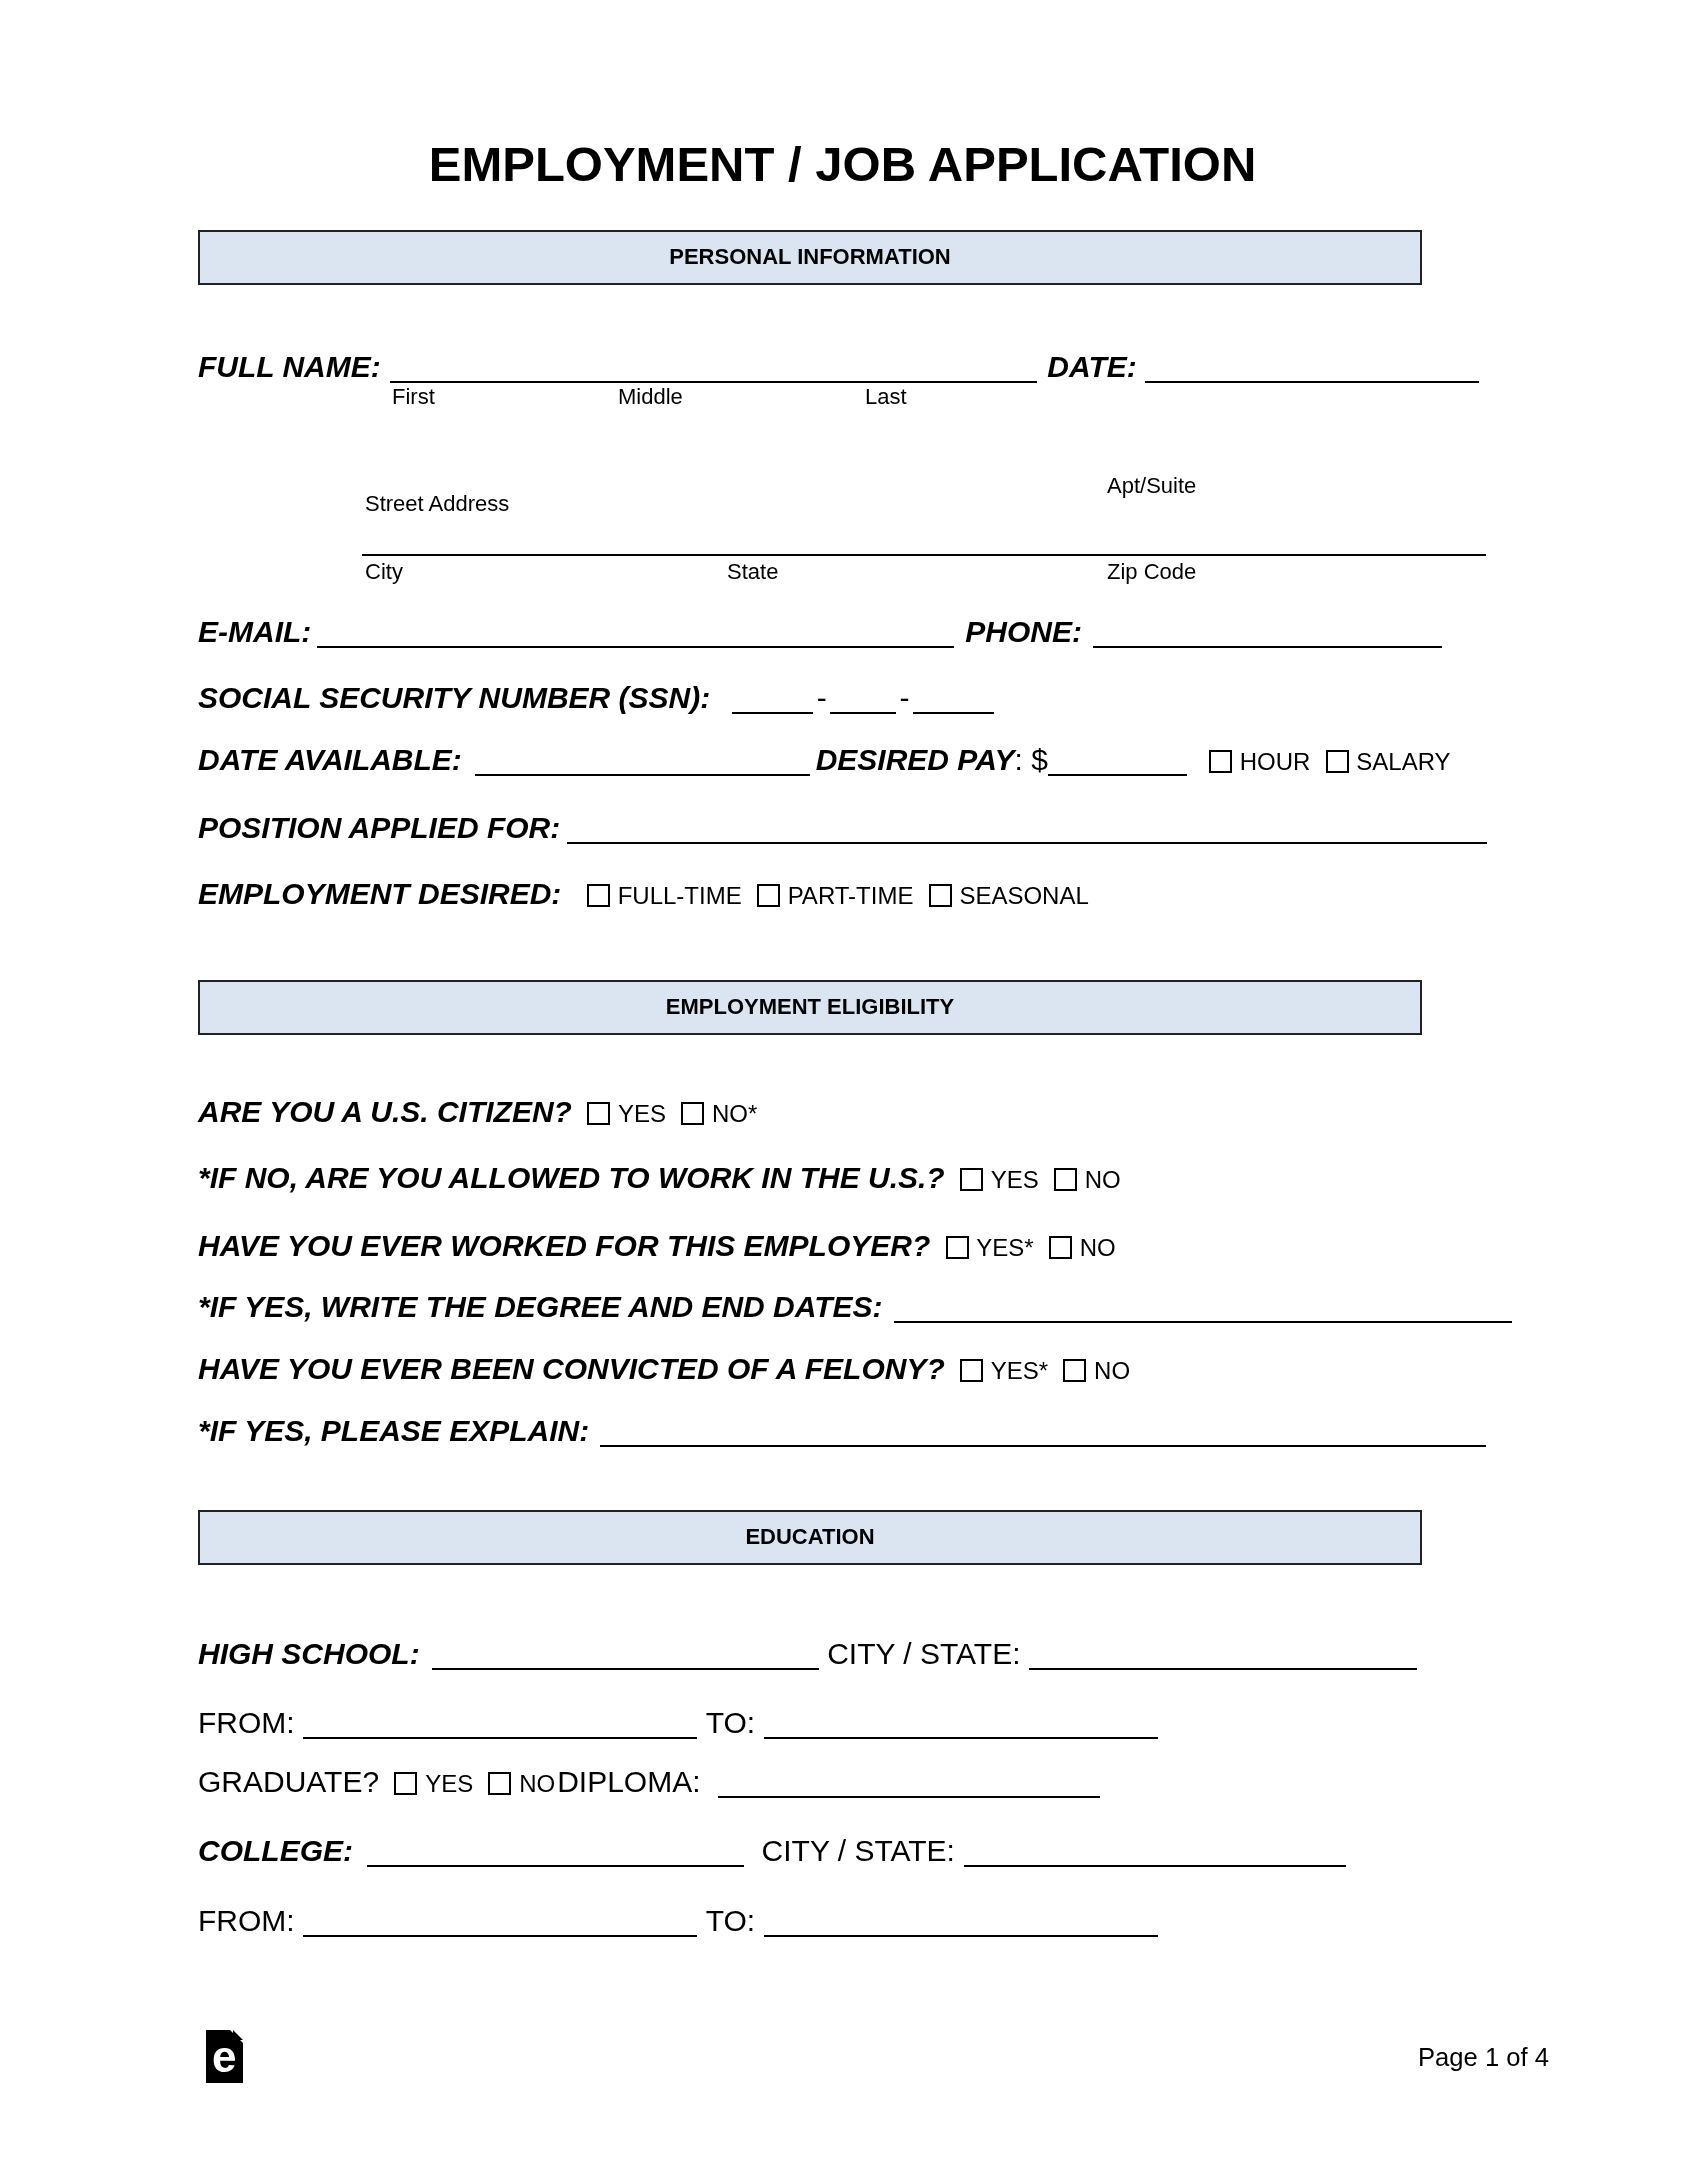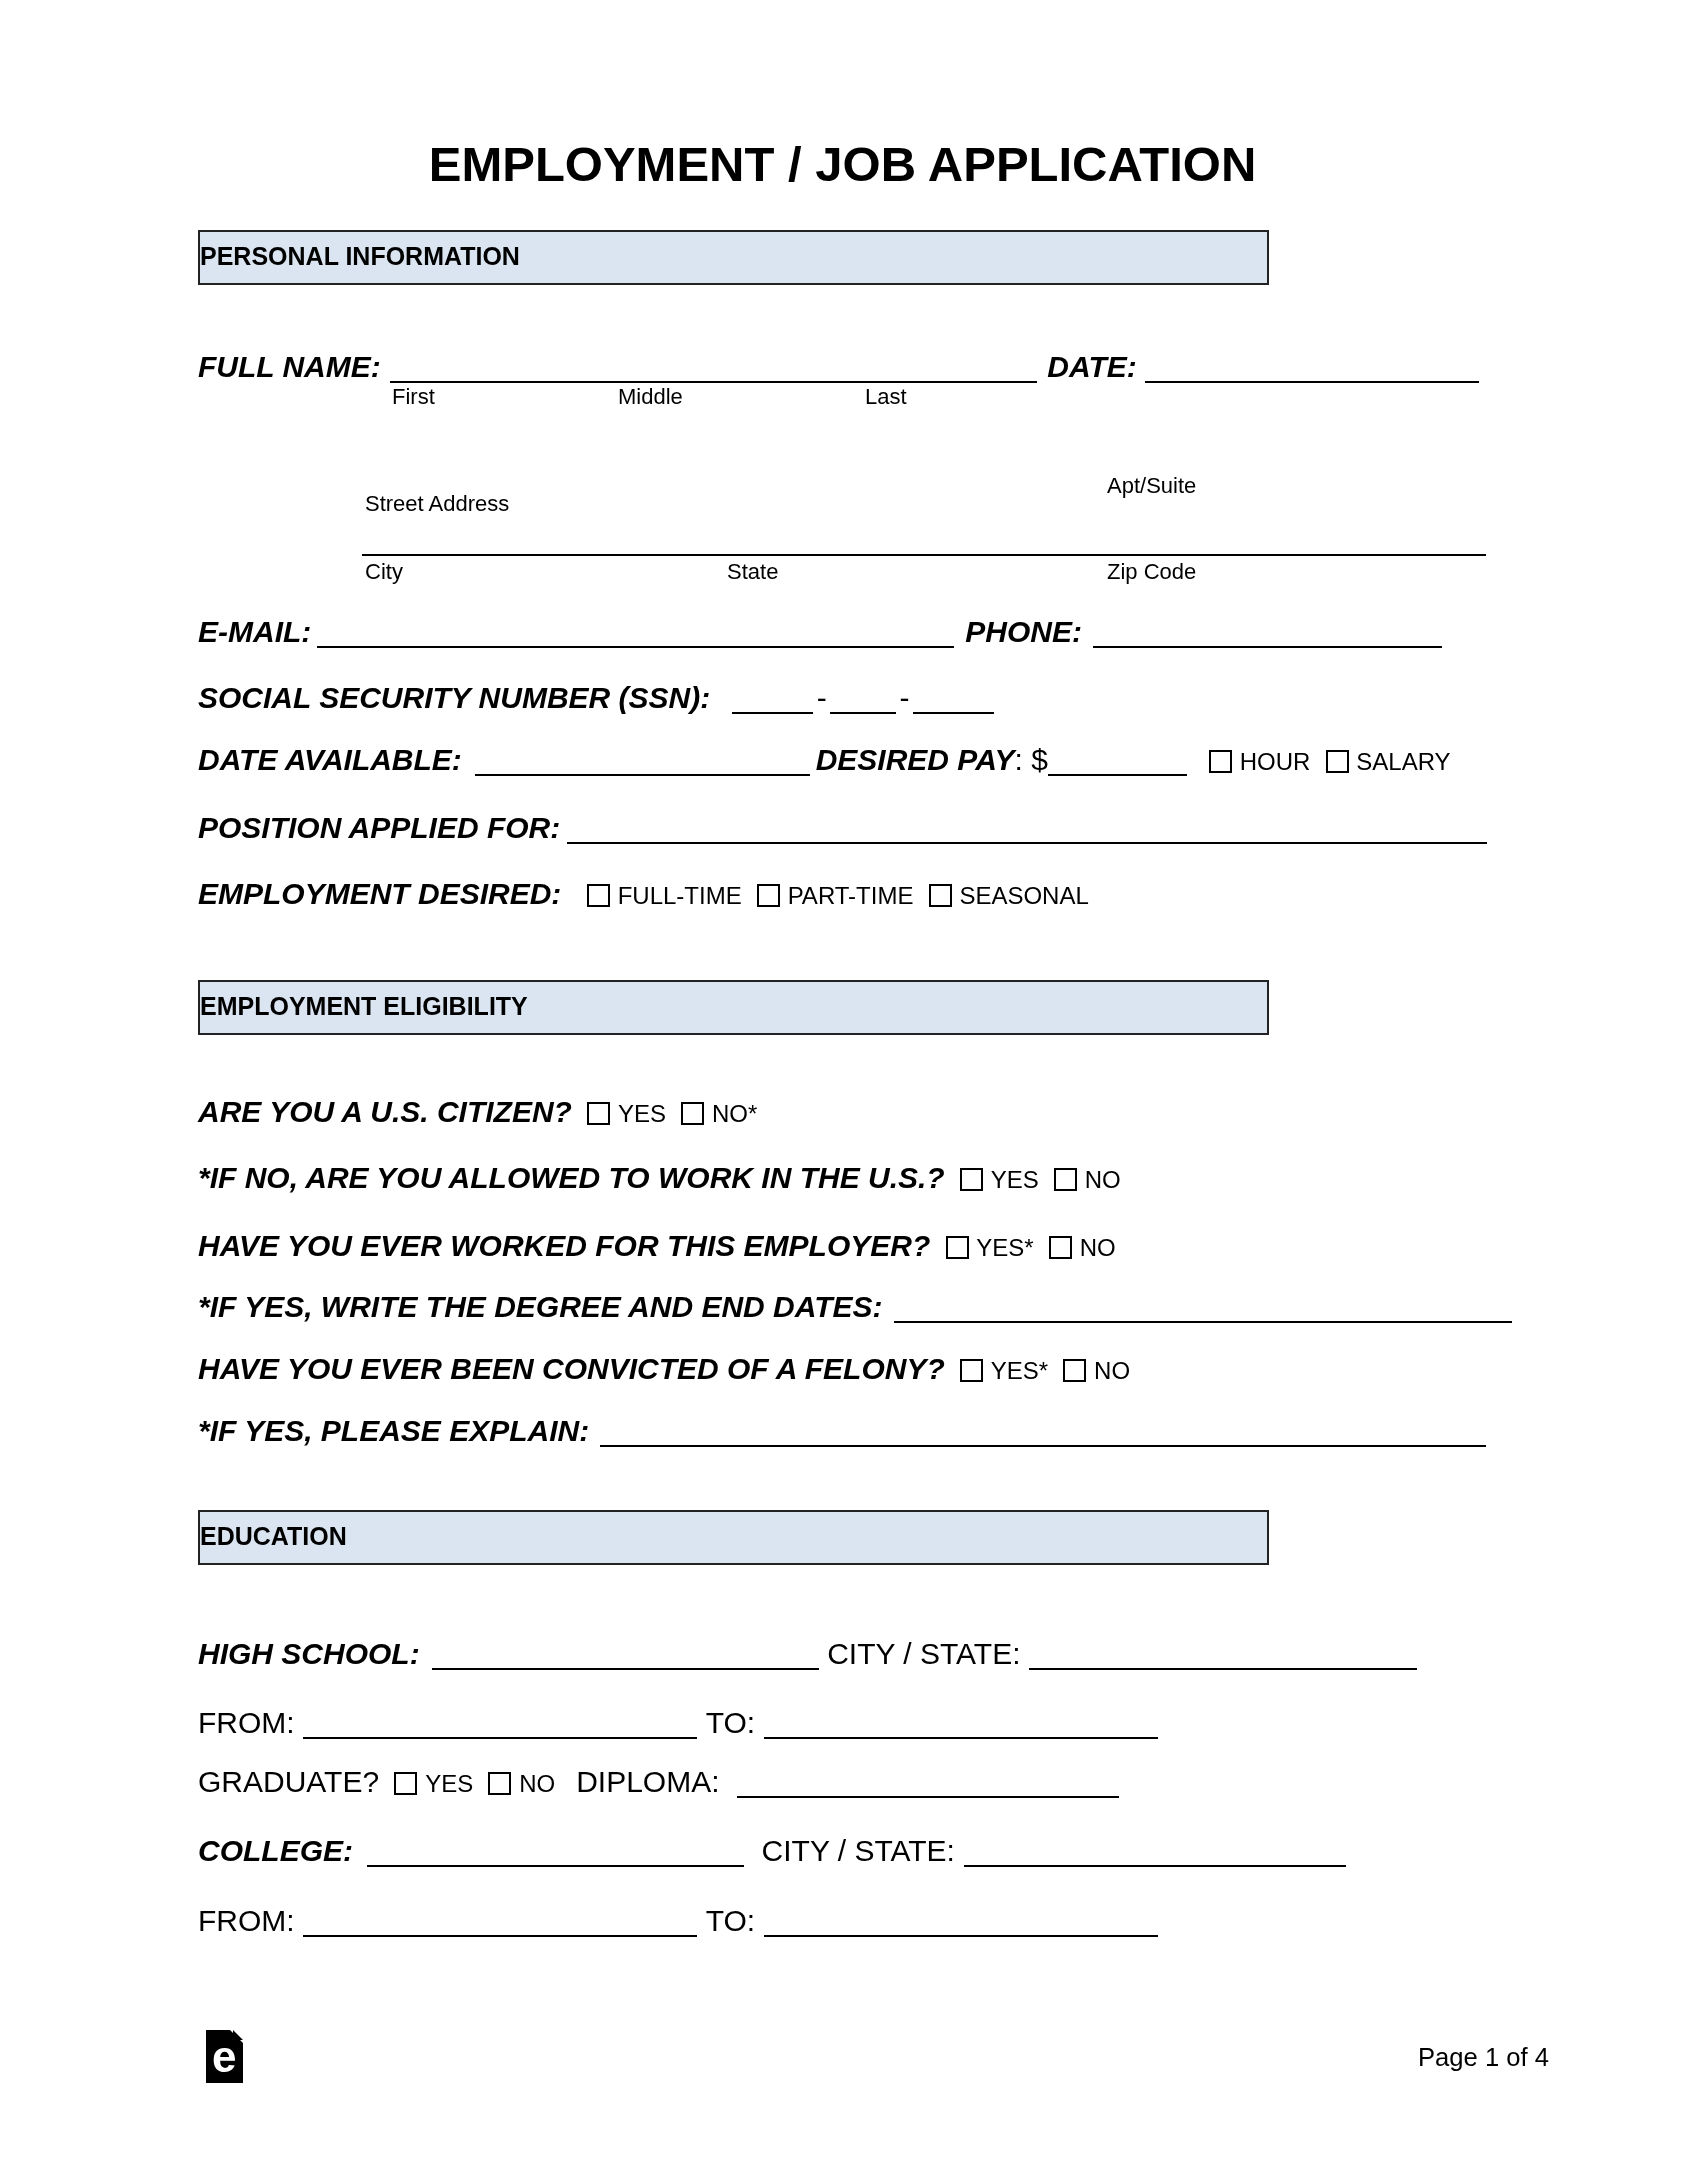--- a/index.html
+++ b/index.html
@@ -7,23 +7,23 @@
     width:1685px;height:2181px;background:#ffffff;
     font-family:"Liberation Sans",sans-serif;color:#000;
     position:relative;overflow:hidden;
   }
   #page{position:absolute;left:0;top:0;width:1685px;height:2181px;}
   .title{
     position:absolute;left:0;top:139px;width:1685px;text-align:center;
     font-size:49px;font-weight:bold;letter-spacing:0;line-height:51px;
   }
   .bar{
-    position:absolute;left:198px;width:1071px;height:55px;box-sizing:border-box;
+    position:absolute;left:198px;width:1224px;height:55px;box-sizing:border-box;
     background:var(--hdr-bg,#dbe5f1);border:2.6px solid var(--hdr-border,#222);
-    font-weight:bold;font-size:25px;line-height:49px;
+    text-align:center;font-weight:bold;font-size:22px;line-height:49px;
   }
   .row{
     position:absolute;left:198px;white-space:nowrap;
     font-size:30px;line-height:37px;
   }
   .b{font-weight:bold;font-style:italic;}
   .blank{
     display:inline-block;height:5.1px;border-bottom:2.6px solid var(--rule,#000);
     vertical-align:-6px;
   }
@@ -119,21 +119,21 @@
 
   <div class="row" style="top:1635px">
     <span class="b">HIGH SCHOOL:</span><span class="blank" style="width:387px;margin-left:12px"></span><span style="margin-left:8.5px">CITY / STATE:</span><span class="blank" style="width:388px;margin-left:8.5px"></span>
   </div>
 
   <div class="row" style="top:1704px">
     <span>FROM:</span><span class="blank" style="width:394px;margin-left:8.5px"></span><span style="margin-left:8.5px">TO:</span><span class="blank" style="width:394px;margin-left:8.5px"></span>
   </div>
 
   <div class="row" style="top:1763px">
-    <span>GRADUATE?</span><span class="cb"></span><span class="cbl">YES</span><span class="cb"></span><span class="cbl">NO</span><span style="margin-left:21px">DIPLOMA:</span><span class="blank" style="width:382px;margin-left:17px"></span>
+    <span>GRADUATE?</span><span class="cb"></span><span class="cbl">YES</span><span class="cb"></span><span class="cbl">NO</span><span style="margin-left:2px">DIPLOMA:</span><span class="blank" style="width:382px;margin-left:17px"></span>
   </div>
 
   <div class="row" style="top:1832px">
     <span class="b">COLLEGE:</span><span class="blank" style="width:377px;margin-left:13.6px"></span><span style="margin-left:18px">CITY / STATE:</span><span class="blank" style="width:382px;margin-left:9.4px"></span>
   </div>
 
   <div class="row" style="top:1902px">
     <span>FROM:</span><span class="blank" style="width:394px;margin-left:8.5px"></span><span style="margin-left:8.5px">TO:</span><span class="blank" style="width:394px;margin-left:8.5px"></span>
   </div>
 

